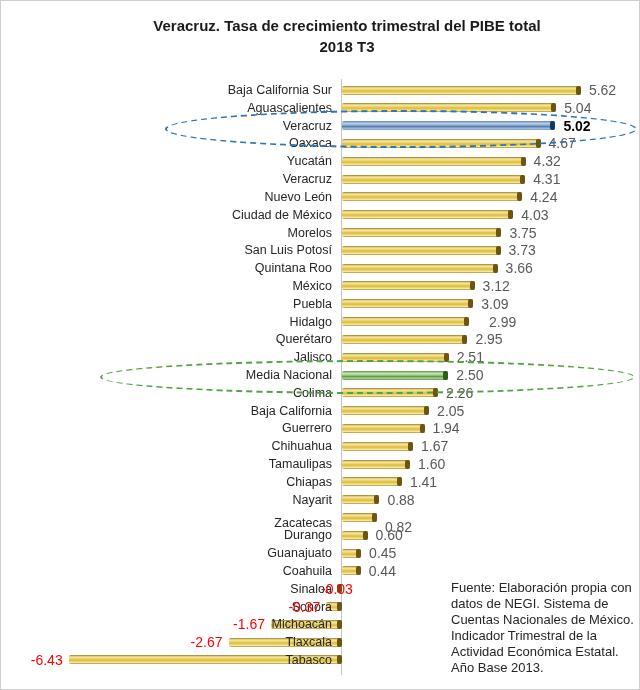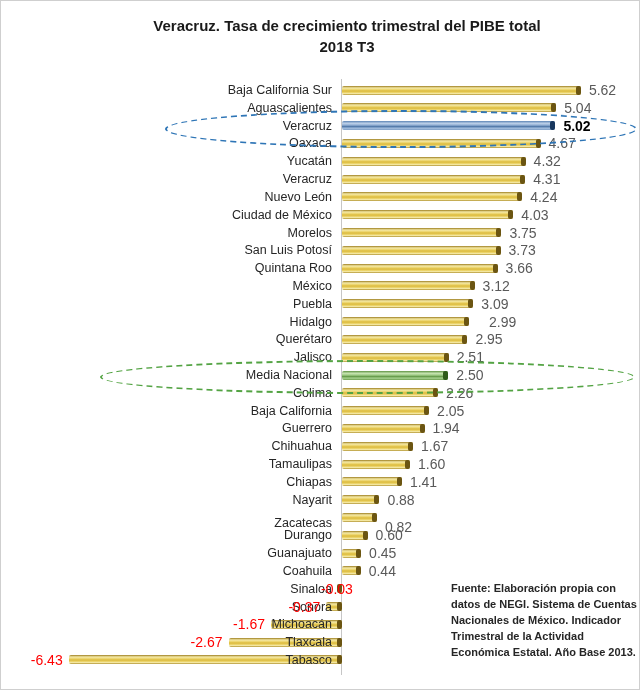--- a/index.html
+++ b/index.html
@@ -34,21 +34,21 @@
     position:absolute;height:18px;line-height:18px;z-index:3;
     font-size:14px;color:#595959;white-space:nowrap;
   }
   .rowvalue.neg{color:#ff0000;}
   .rowvalue.emph{color:#000000;font-weight:bold;}
   .hl-ellipse{position:absolute;border-radius:50%;z-index:4;pointer-events:none;}
   #ellipse-veracruz{left:164px;top:109px;width:468px;height:34px;border:2px dashed #2e75b6;}
   #ellipse-media{left:99px;top:359px;width:531px;height:30px;border:2px dashed #53a343;}
   #footnote{
     position:absolute;left:450px;top:579px;width:188px;
-    font-size:11px;font-weight:bold;color:#262626;line-height:16px;
+    font-size:13px;font-weight:normal;color:#262626;line-height:16px;
   }
 </style>
 </head>
 <body>
 
 <div id="screen">
   <div class="title">
     <div>Veracruz. Tasa de crecimiento trimestral del PIBE total</div>
     <div>2018 T3</div>
   </div>

